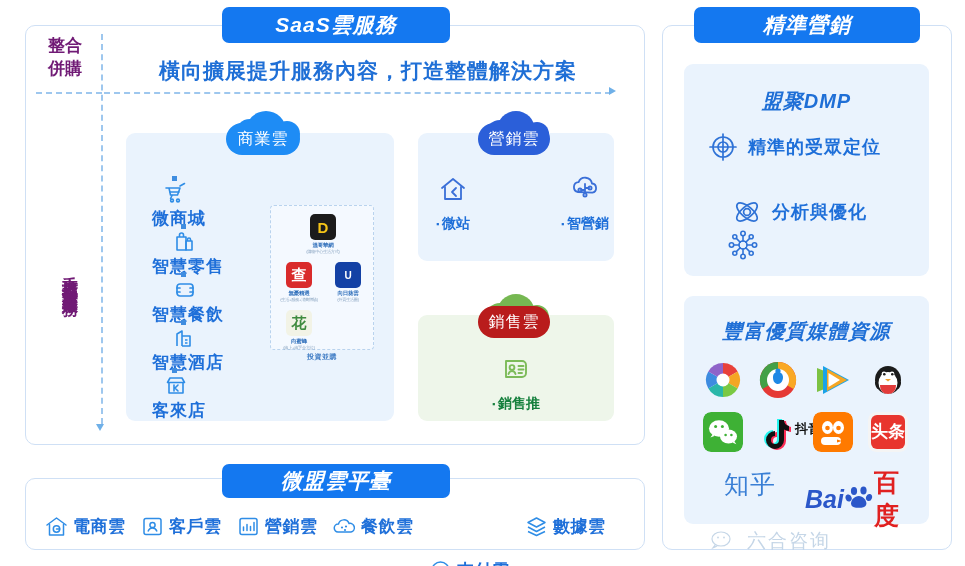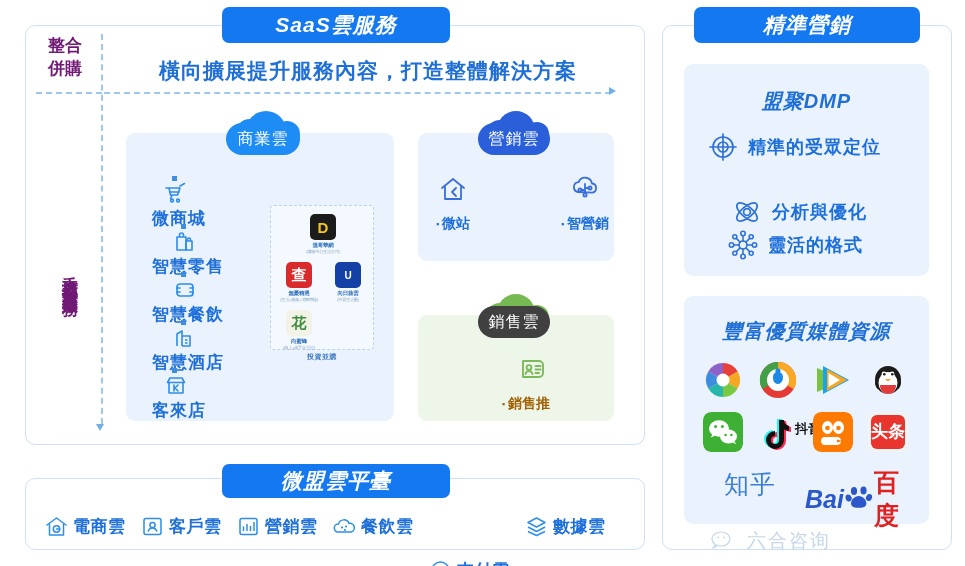--- a/index.html
+++ b/index.html
@@ -359,26 +359,26 @@
     </span>
     <span class="lbl">智營銷</span>
   </div>
 
   <div class="softbox greenbox" style="left:418px; top:315px; width:196px; height:106px;"></div>
 
   <div class="cloud" style="left:478px; top:294px; width:72px; height:44px;">
     <div class="puff" style="background:#76b852; width:28px; height:28px; left:8px; top:9px;"></div>
     <div class="puff" style="background:#76b852; width:38px; height:38px; left:19px; top:0px;"></div>
     <div class="puff" style="background:#76b852; width:24px; height:24px; left:47px; top:11px;"></div>
-    <div class="cbody" style="background:#404040;">
+    <div class="cbody" style="background:#b91c1c;">
       <span>銷售雲</span>
     </div>
   </div>
 
-  <div class="tri-item" style="left:482px; top:352px; width:68px; color:#a16207;text-align:right;">
+  <div class="tri-item" style="left:482px; top:352px; width:68px; color:#15803d;">
     <span class="ico">
       <svg viewBox="0 0 34 34" width="34" height="34" fill="none" stroke="#7cbb59" stroke-width="1.9" stroke-linecap="round" stroke-linejoin="round">
         <path d="M7 9h16a4 4 0 0 1 4 4v8a4 4 0 0 1-4 4H7z"></path>
         <circle cx="13" cy="15.5" r="2.4"></circle>
         <path d="M9.5 22c.6-2 2-3 3.5-3s2.9 1 3.5 3"></path>
         <path d="M19.5 14h5M19.5 17.5h5M19.5 21h3.5"></path>
       </svg>
     </span>
     <span class="lbl">銷售推</span>
   </div>
@@ -496,21 +496,20 @@
           <circle cx="17" cy="28.5" r="2.2"></circle>
         <circle cx="5.5" cy="17" r="2.2"></circle>
           <circle cx="28.5" cy="17" r="2.2"></circle>
         <circle cx="8.8" cy="8.8" r="2"></circle>
           <circle cx="25.2" cy="8.8" r="2"></circle>
         <circle cx="8.8" cy="25.2" r="2"></circle>
           <circle cx="25.2" cy="25.2" r="2"></circle>
         <path d="M17 13V8M17 21v5M13 17H8M21 17h5M14.2 14.2l-3.6-3.6M19.8 14.2l3.6-3.6M14.2 19.8l-3.6 3.6M19.8 19.8l3.6 3.6"></path>
       </svg>
     </span>
-    <span>靈活的格式</span>
   </div>
 
   <div class="softbox" style="left:684px; top:296px; width:245px; height:228px;"></div>
 
   <div class="rtitle" style="left:684px; top:318px; width:245px;">豐富優質媒體資源</div>
 
   <div class="brand" style="left:703px; top:360px;">
     <svg viewBox="0 0 40 40" width="40" height="40">
       <g transform="translate(20,20)">
         <path d="M0,-17 A17,17 0 0 1 14.7,-8.5 L0,0 Z" fill="#e8413a"></path>

